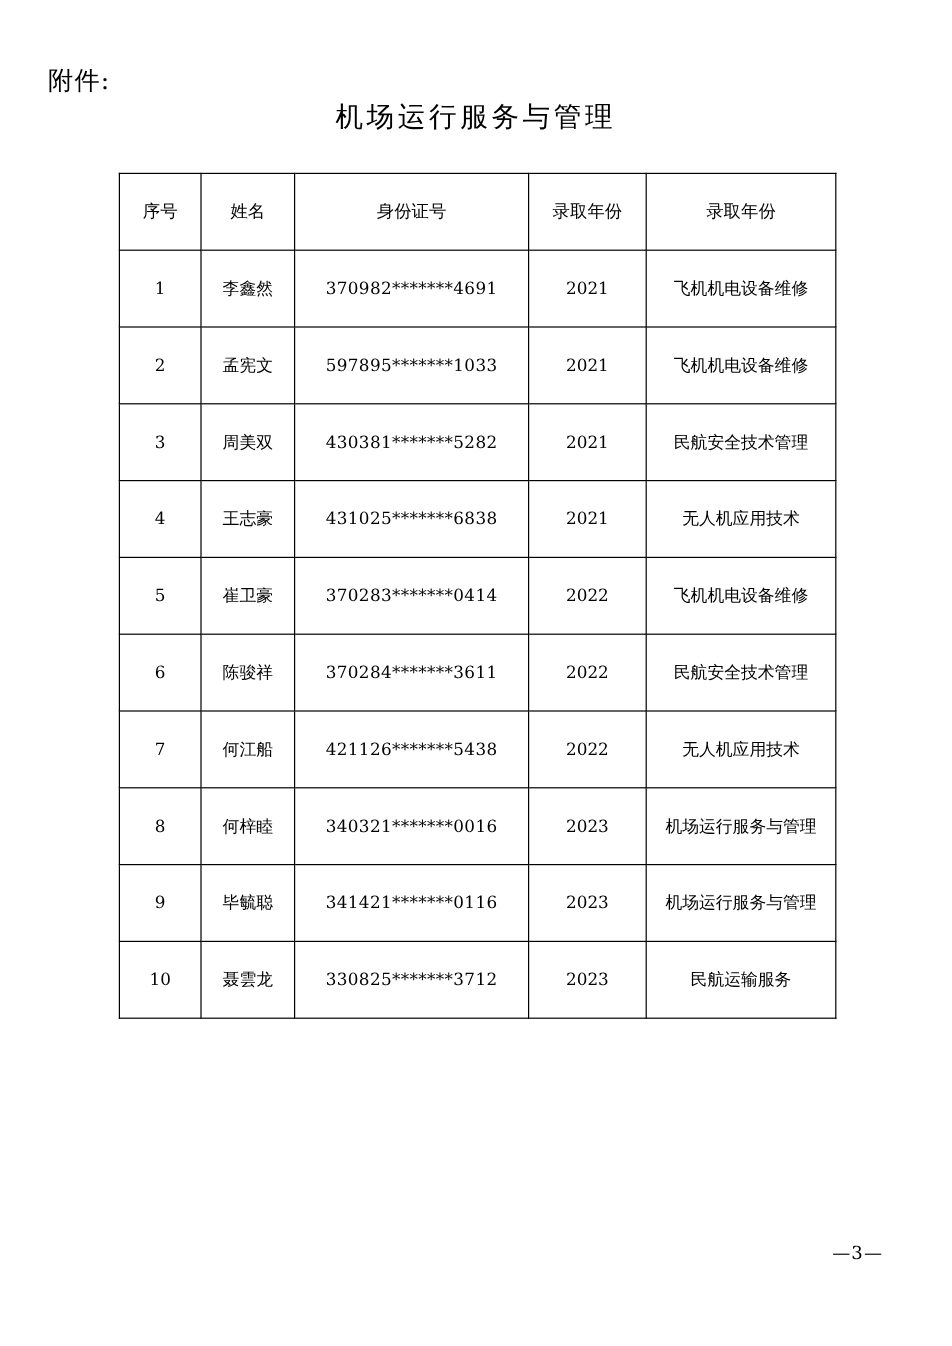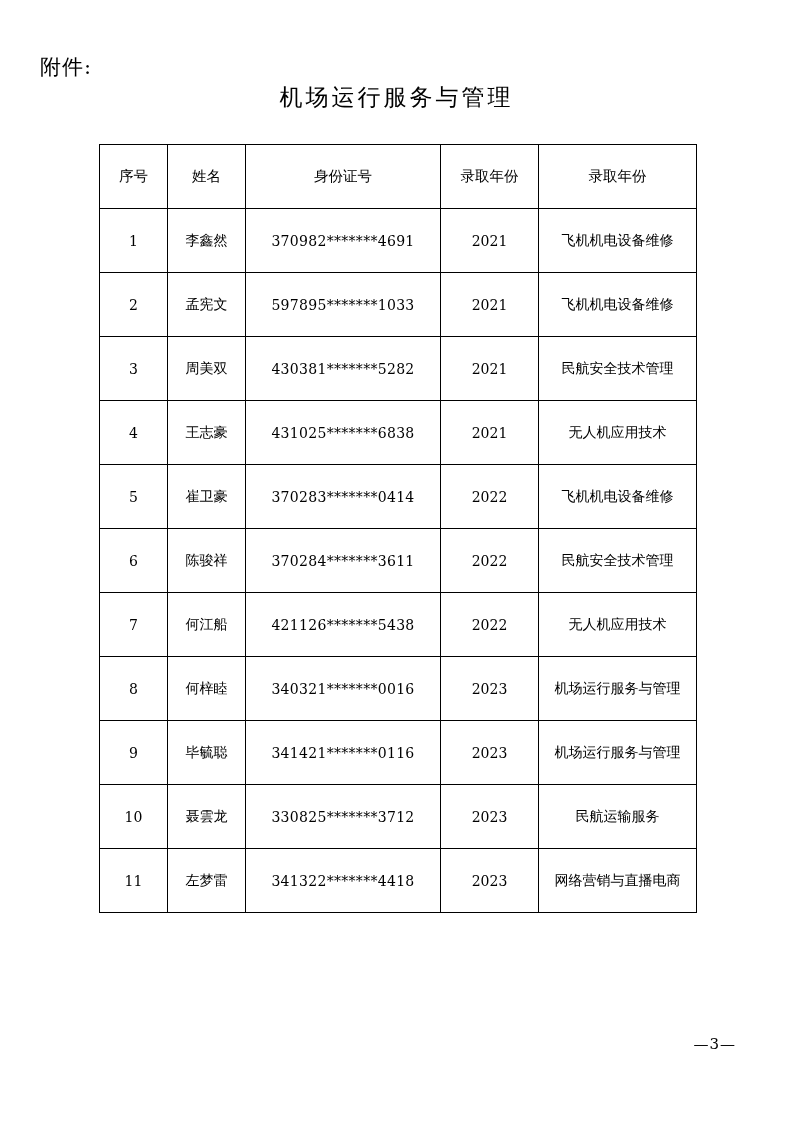--- a/index.html
+++ b/index.html
@@ -179,25 +179,18 @@
         <td class="year">2023</td>
         <td class="major">机场运行服务与管理</td>
       </tr>
       <tr>
         <td class="idx">10</td>
         <td class="name">聂雲龙</td>
         <td class="id">330825*******3712</td>
         <td class="year">2023</td>
         <td class="major">民航运输服务</td>
       </tr>
-      <tr>
-        <td class="idx">11</td>
-        <td class="name">左梦雷</td>
-        <td class="id">341322*******4418</td>
-        <td class="year">2023</td>
-        <td class="major">网络营销与直播电商</td>
-      </tr>
     </tbody>
   </table>
 
   <div class="page-number">—3—</div>
 
 </div>
 
 </body></html>

